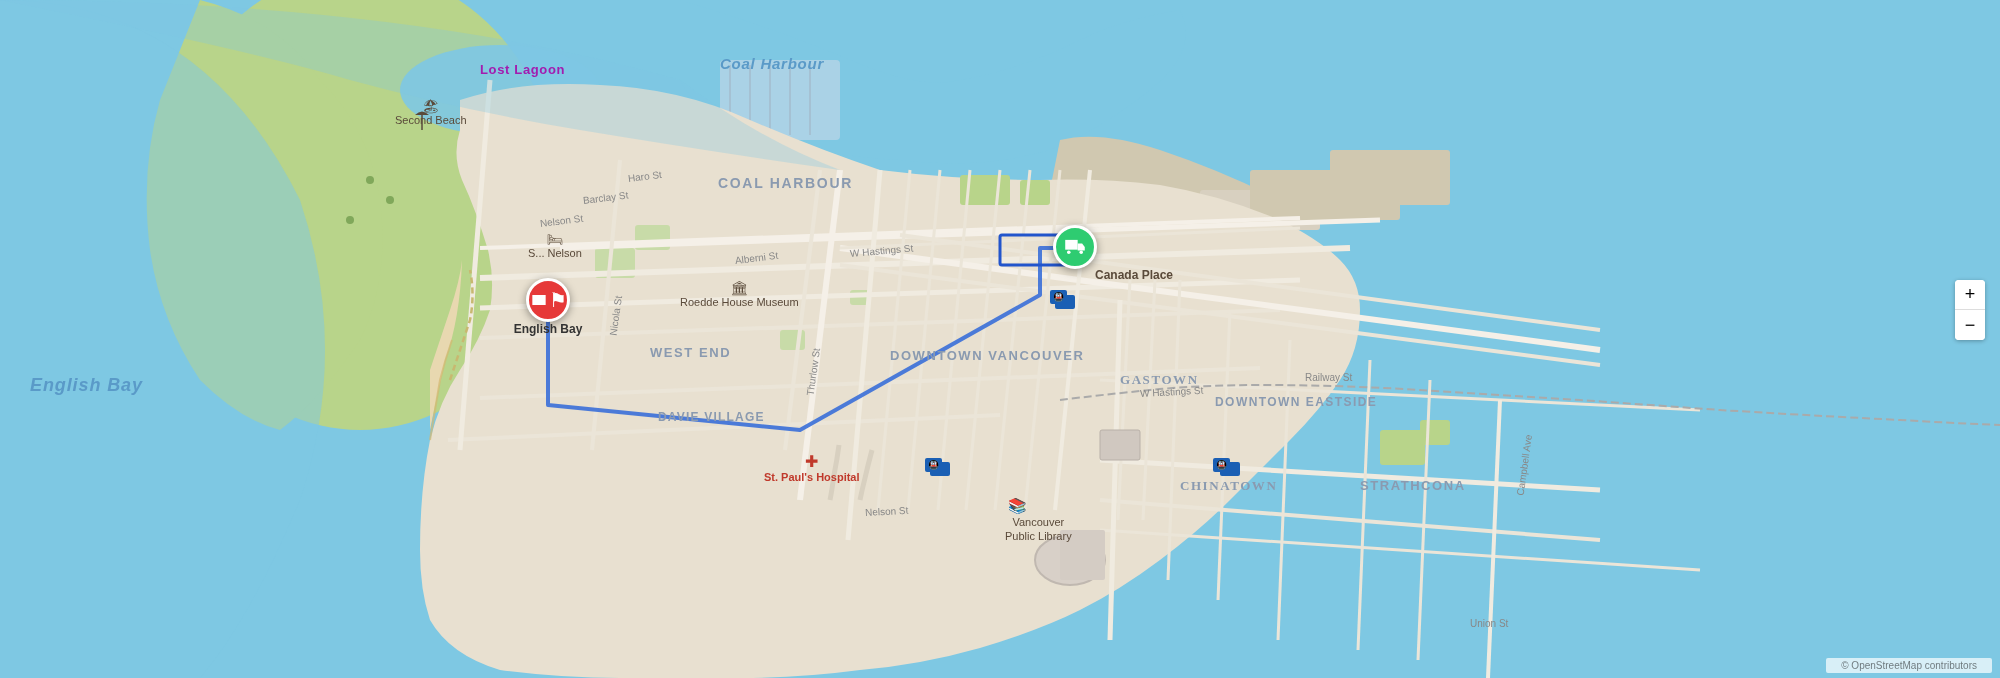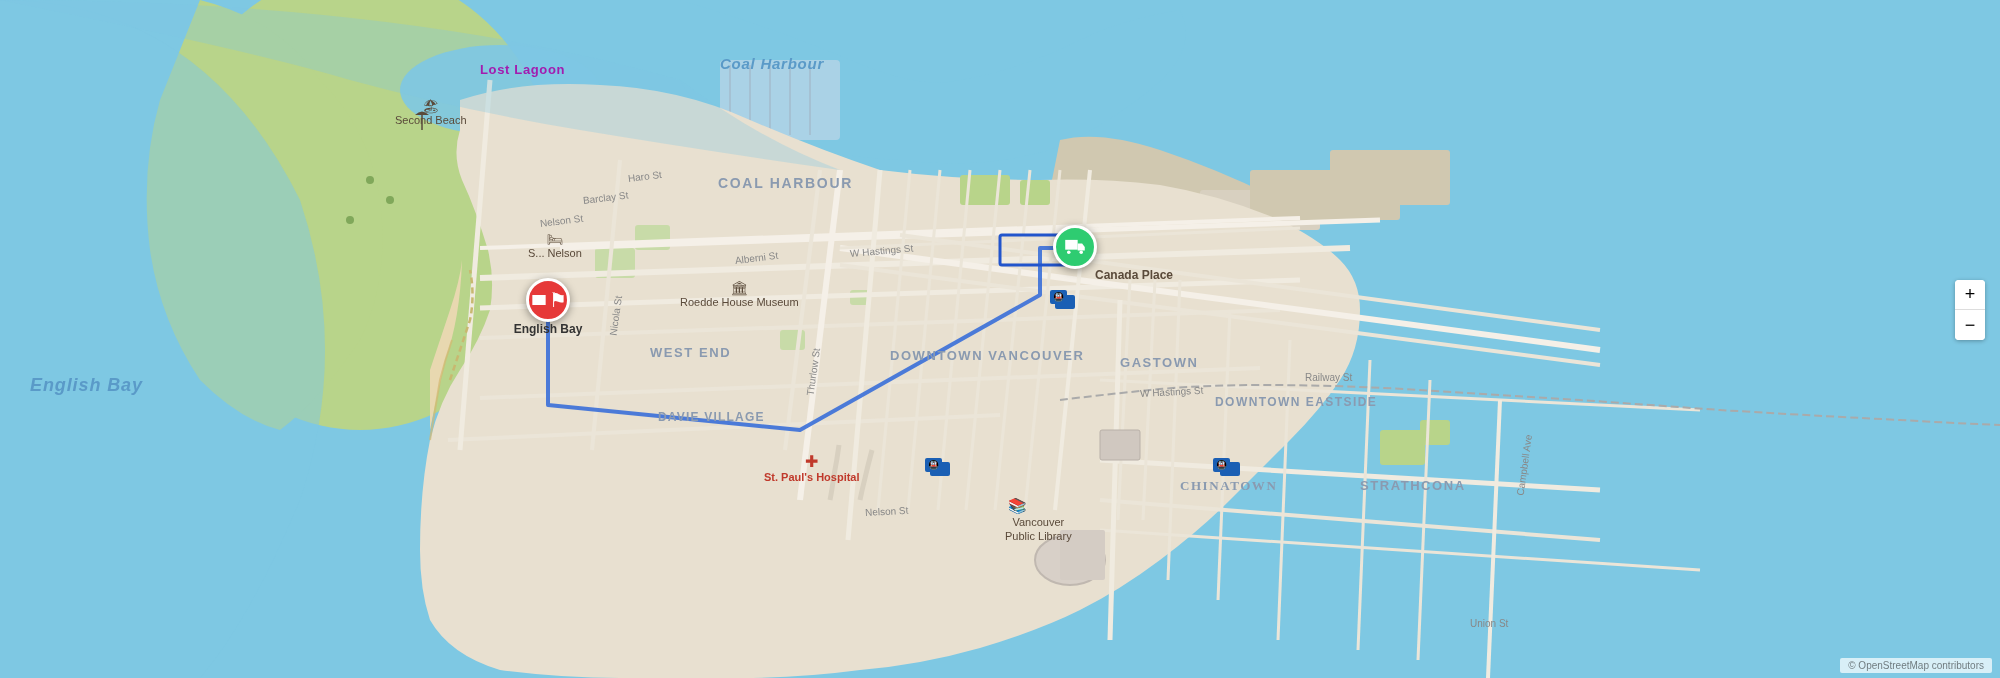--- a/index.html
+++ b/index.html
@@ -296,21 +296,21 @@
   <div class="neighborhood-label" style="left:718px; top:175px;">COAL HARBOUR</div>
   <div class="neighborhood-label" style="left:650px; top:345px; font-size:13px;">WEST END</div>
   <div class="neighborhood-label" style="left:658px; top:410px; font-size:12px; letter-spacing:0.1em;">
     <span style="display:block; line-height:1.3;">DAVIE
 VILLAGE</span>
   </div>
   <div class="neighborhood-label" style="left:890px; top:348px; font-size:13px;">
     <span style="display:block; text-align:center; line-height:1.3;">DOWNTOWN
 VANCOUVER</span>
   </div>
-  <div class="neighborhood-label" style="left:1120px; top:355px; font-size:13px;">GASTOWN</div>
+  <div class="neighborhood-label" style="left:1120px; top:372px; font-size:13px;font-family:Liberation Serif, serif;">GASTOWN</div>
   <div class="neighborhood-label" style="left:1215px; top:395px; font-size:12px;">
     <span style="display:block; text-align:center; line-height:1.3;">DOWNTOWN
 EASTSIDE</span>
   </div>
   <div class="neighborhood-label" style="left:1180px; top:478px; font-size:13px;font-family:Liberation Serif, serif;">CHINATOWN</div>
   <div class="neighborhood-label" style="left:1360px; top:478px; font-size:13px;">STRATHCONA</div>
 
   <div class="map-label" style="left:480px; top:62px; color:#a21caf;">Lost Lagoon</div>
   <div class="map-label" style="left:720px; top:55px; color:#5a9ac8; font-size:15px; font-style:italic;">Coal Harbour</div>
   <div class="map-label" style="left:30px; top:375px; color:#5a9ac8; font-size:18px; font-style:italic;">English Bay</div>
@@ -368,19 +368,19 @@
       <path d="M15 5h5l3 4v4h-8V5z"></path>
       <circle cx="5" cy="15" r="2" fill="white"></circle>
       <circle cx="19" cy="15" r="2" fill="white"></circle>
     </svg>
   </div>
 
   <div style="position:absolute; left:1050px; top:290px; background:#1a5fb4; color:white; font-size:9px; padding:2px 3px; border-radius:2px; font-weight:bold;">🚇</div>
   <div style="position:absolute; left:925px; top:458px; background:#1a5fb4; color:white; font-size:9px; padding:2px 3px; border-radius:2px; font-weight:bold;">🚇</div>
   <div style="position:absolute; left:1213px; top:458px; background:#1a5fb4; color:white; font-size:9px; padding:2px 3px; border-radius:2px; font-weight:bold;">🚇</div>
 
-  <div style="position:absolute; bottom:5px; right:8px; font-size:10px; color:rgba(0,0,0,0.5); background:rgba(255,255,255,0.7); padding:2px 8px; border-radius:2px;">© OpenStreetMap contributors</div>
+  <div style="position:absolute; bottom:5px; right:8px; font-size:10px; color:rgba(0,0,0,0.5); background:rgba(255,255,255,0.7); padding:2px 15px; border-radius:2px;">© OpenStreetMap contributors</div>
 
   <div style="position:absolute; right:15px; top:280px; background:white; border-radius:4px; box-shadow:0 1px 4px rgba(0,0,0,0.3); overflow:hidden;">
     <button style="display:block; width:30px; height:30px; border:none; background:white; cursor:pointer; font-size:18px; font-weight:300; border-bottom:1px solid #ddd;">+</button>
     <button style="display:block; width:30px; height:30px; border:none; background:white; cursor:pointer; font-size:18px; font-weight:300;">−</button>
   </div>
 </div>
 
 </body></html>

